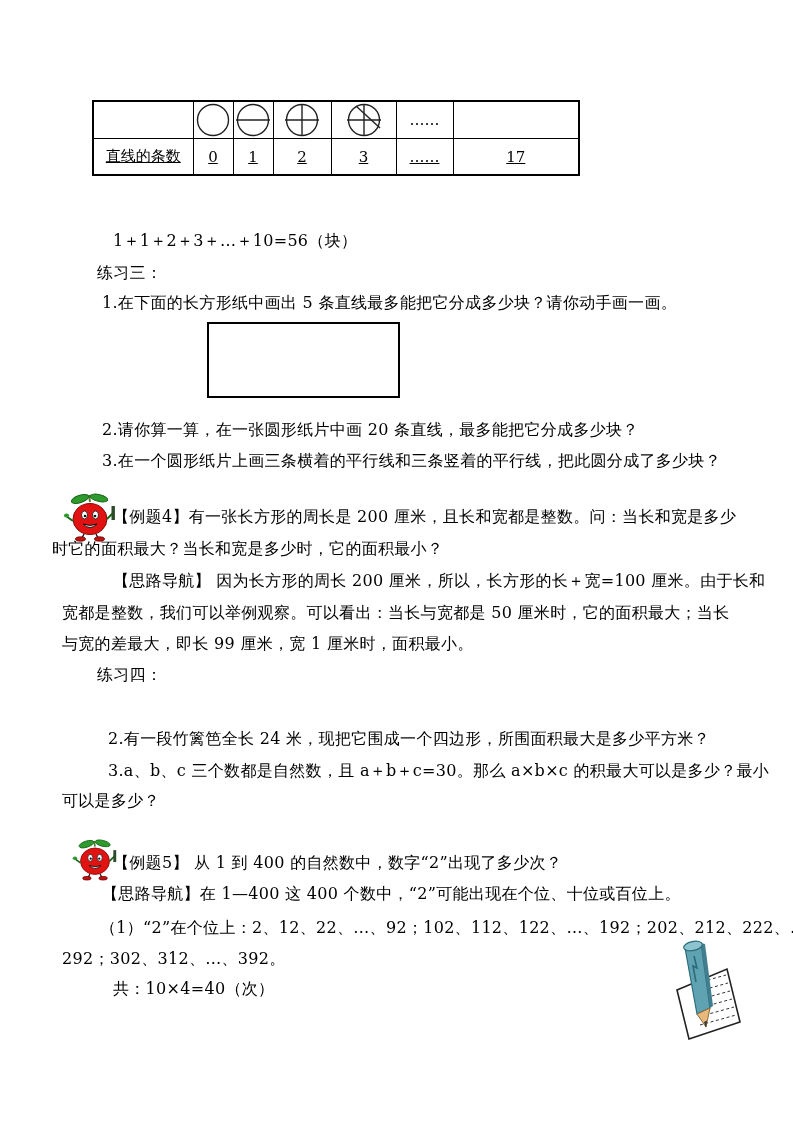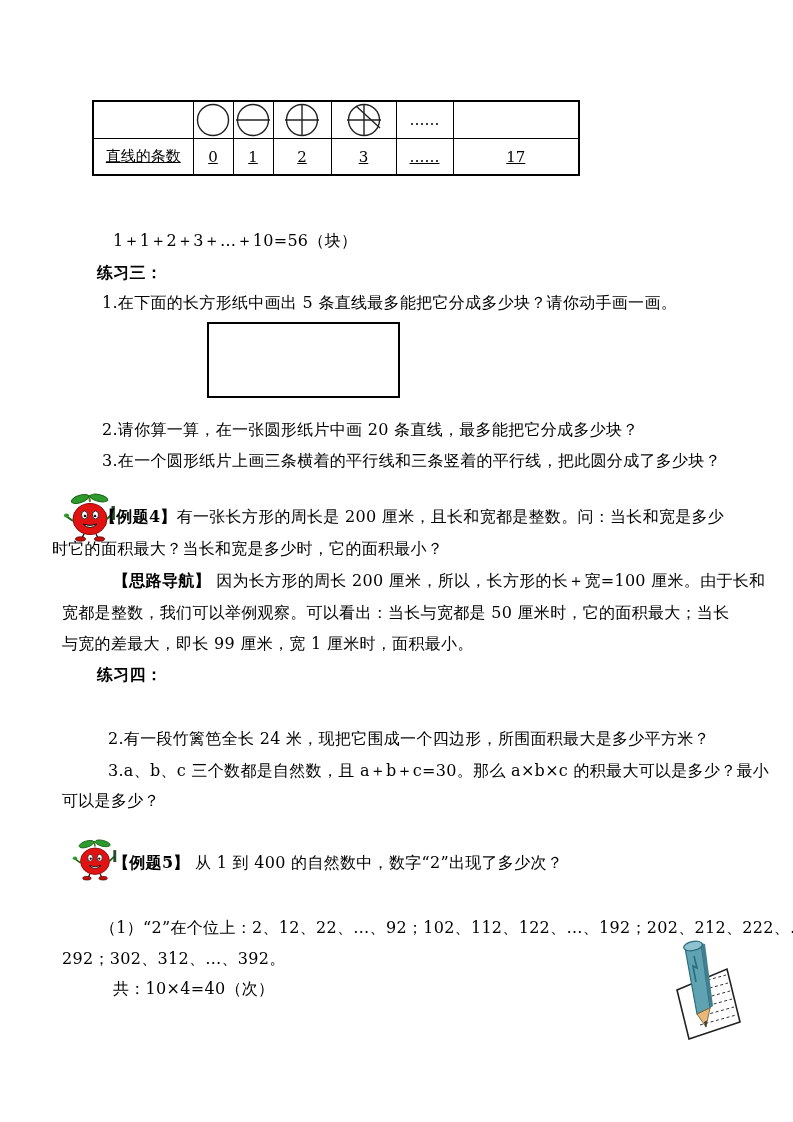--- a/index.html
+++ b/index.html
@@ -12,21 +12,21 @@
     color: #000;
     overflow: hidden;
   }
   .line {
     position: absolute;
     white-space: nowrap;
     font-size: 16px;
     line-height: 22px;
     letter-spacing: 0.3px;
   }
-  .bold { font-weight: bold; }
+  .bold { font-weight: normal; }
   table.tbl {
     position: absolute;
     left: 92px; top: 100px;
     border-collapse: collapse;
     table-layout: fixed;
     border: 2px solid #000;
   }
   table.tbl td {
     border: 1.5px solid #000;
     text-align: center;
@@ -129,21 +129,21 @@
     <ellipse cx="32.5" cy="23" rx="3" ry="4" fill="#fff" stroke="#222" stroke-width="0.9"></ellipse>
     <circle cx="22" cy="24" r="1.3" fill="#111"></circle>
     <circle cx="32" cy="24" r="1.3" fill="#111"></circle>
     <path d="M20 32 Q27 39 34 32 Q27 35 20 32 Z" fill="#fff" stroke="#111" stroke-width="1"></path>
     <line x1="21" y1="42" x2="19" y2="46" stroke="#111" stroke-width="1.4"></line>
     <line x1="33" y1="42" x2="35" y2="46" stroke="#111" stroke-width="1.4"></line>
     <ellipse cx="17.5" cy="47" rx="5" ry="2.2" fill="#c01010" stroke="#600" stroke-width="0.8"></ellipse>
     <ellipse cx="36.5" cy="47" rx="5" ry="2.2" fill="#c01010" stroke="#600" stroke-width="0.8"></ellipse>
   </svg>
 
-  <div class="line" style="left:100px; top:506px">
+  <div class="line" style="left:113px; top:506px">
     <span class="bold">【例题4】</span><span>有一张长方形的周长是 200 厘米，且长和宽都是整数。问：当长和宽是多少</span>
   </div>
   <div class="line" style="left:52px; top:538px">时它的面积最大？当长和宽是多少时，它的面积最小？</div>
 
   <div class="line" style="left:113px; top:570px">
     <span class="bold">【思路导航】</span><span> 因为长方形的周长 200 厘米，所以，长方形的长＋宽=100 厘米。由于长和</span>
   </div>
   <div class="line" style="left:62px; top:602px">宽都是整数，我们可以举例观察。可以看出：当长与宽都是 50 厘米时，它的面积最大；当长</div>
   <div class="line" style="left:62px; top:633px">与宽的差最大，即长 99 厘米，宽 1 厘米时，面积最小。</div>
 
@@ -168,20 +168,23 @@
     <path d="M20 32 Q27 39 34 32 Q27 35 20 32 Z" fill="#fff" stroke="#111" stroke-width="1"></path>
     <line x1="21" y1="42" x2="19" y2="46" stroke="#111" stroke-width="1.4"></line>
     <line x1="33" y1="42" x2="35" y2="46" stroke="#111" stroke-width="1.4"></line>
     <ellipse cx="17.5" cy="47" rx="5" ry="2.2" fill="#c01010" stroke="#600" stroke-width="0.8"></ellipse>
     <ellipse cx="36.5" cy="47" rx="5" ry="2.2" fill="#c01010" stroke="#600" stroke-width="0.8"></ellipse>
   </svg>
 
   <div class="line" style="left:113px; top:852px">
     <span class="bold">【例题5】</span><span> 从 1 到 400 的自然数中，数字“2”出现了多少次？</span>
   </div>
+  <div class="line" style="left:102px; top:883px">
+    <span class="bold">【思路导航】</span><span>在 1—400 这 400 个数中，“2”可能出现在个位、十位或百位上。</span>
+  </div>
   <div class="line" style="left:100px; top:917px">（1）“2”在个位上：2、12、22、…、92；102、112、122、…、192；202、212、222、…、</div>
   <div class="line" style="left:62px; top:948px">292；302、312、…、392。</div>
   <div class="line" style="left:113px; top:978px">共：10×4=40（次）</div>
 
   <svg class="sprite" style="left:660px; top:938px" width="88" height="102" viewBox="0 0 88 102">
     <polygon points="17,52 67,31 80,84 29,101" fill="#ffffff" stroke="#222" stroke-width="1.6"></polygon>
     <g stroke="#333" stroke-width="1" stroke-dasharray="3,2.5">
       <line x1="37" y1="45" x2="66" y2="37"></line>
       <line x1="39" y1="53" x2="68" y2="45"></line>
       <line x1="41" y1="61" x2="70" y2="53"></line>

